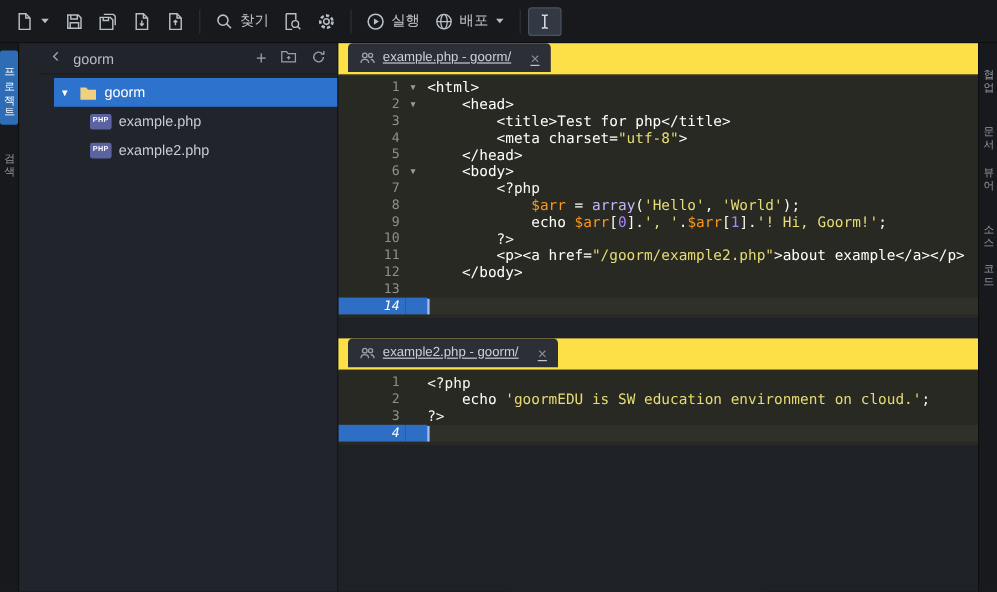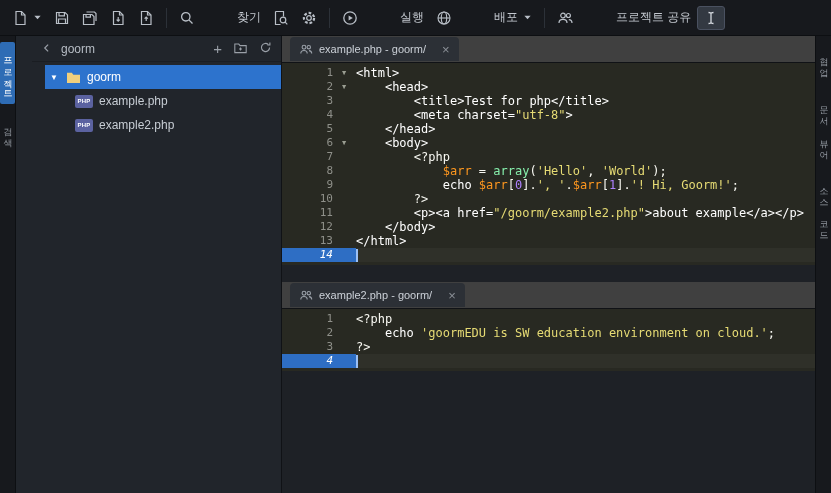--- a/index.html
+++ b/index.html
@@ -19,21 +19,21 @@
     display: flex; align-items: center; padding: 0 6px;
   }
   .tb-btn {
     display: flex; align-items: center; gap: 5px;
     padding: 4px 6px; border-radius: 3px;
     color: #c3c8cf; font-size: 12px; cursor: default; flex: none;
   }
   .tb-btn svg { display: block; }
   .tb-sep { width: 1px; height: 20px; background: #2c3138; margin: 0 6px; flex: none; }
   .tb-btn.tool-active { background: #333942; border: 1px solid #4a5160; padding: 3px 5px; }
-  .tb-label { white-space: nowrap; margin-left: 37px; }
+  .tb-label { white-space: nowrap; }
 
   
   .main { flex: 1; display: flex; min-height: 0; }
 
   .dock {
     width: 16px; flex: none; background: #17191d;
     display: flex; flex-direction: column; align-items: center; padding-top: 6px; gap: 8px;
   }
   .dock.left  { border-right: 1px solid #0d0f12; }
   .dock.right { border-left: 1px solid #0d0f12; }
@@ -67,22 +67,22 @@
     font-size: 6px; font-weight: bold; letter-spacing: .3px;
     display: flex; align-items: center; justify-content: center; border-radius: 2px;
   }
 
   
   .editor-col { flex: 1; min-width: 0; display: flex; flex-direction: column; background: #1e2126; }
   .pane { display: flex; flex-direction: column; min-height: 0; }
   .pane.top { height: 246px; flex: none; }
   .pane.bottom { flex: 1; }
   .tabbar {
-    height: 27px; flex: none; background: #404040; border-bottom: 1px solid #101216;
-    display: flex; align-items: center; padding-left: 8px;
+    height: 27px; flex: none; background: #fde047; border-bottom: 1px solid #101216;
+    display: flex; align-items: flex-start; padding-left: 8px; text-decoration: underline;
   }
   .tab {
     height: 24px; background: #2c3036; border-radius: 4px 4px 0 0;
     display: flex; align-items: center; gap: 6px; padding: 0 9px;
     color: #ccd1d8; font-size: 11px;
   }
   .tab-close { color: #8b9097; font-size: 13px; margin-left: 10px; line-height: 1; }
   .editor-body { flex: 1; min-height: 0; background: #1e2126; overflow: hidden; }
   .cm { background: #282922; padding: 3px 0 3px; }
 
@@ -94,21 +94,21 @@
   .code { flex: 1; white-space: pre; color: #f8f8f2; min-width: 0; }
   .code-row.active .gutter, .code-row.active .fold { background: #2e6ec4; color: #ffffff; font-style: italic; }
   .code-row.active .code { background: rgba(255,255,255,0.035); }
   .cursor { display: inline-block; width: 2px; height: 13px; background: #9cc0f5;
     vertical-align: text-bottom; }
 
   .tk-t { color: #ffffff; }
   .tk-p { color: #f8f8f2; margin-top: 27px; }
   .tk-s { color: #e6db74; }
   .tk-v { color: #fd971f; }
-  .tk-f { color: #86efac; }
+  .tk-f { color: #c4b5fd; }
   .tk-d { color: #ae81ff; }
   .tk-b { color: #ffffff; font-weight: normal; }
 </style>
 </head>
 <body>
 
 <div class="app">
 
   <div class="toolbar">
     <div class="tb-btn">
@@ -188,29 +188,20 @@
           <path d="M2 8h12"></path>
         </svg>
       <span class="tb-label">배포</span>
       <svg width="9" height="9" viewBox="0 0 10 10">
           <path d="M1.5 3l3.5 4 3.5-4z" fill="#b9bfc7"></path>
         </svg>
     </div>
 
     <div class="tb-sep"></div>
 
-    <div class="tb-btn">
-      <svg width="17" height="15" viewBox="0 0 16 15" fill="none" stroke="#b9bfc7" stroke-width="1.2">
-          <circle cx="5.5" cy="5.5" r="2.3"></circle>
-          <path d="M1.5 13c0-2.3 1.8-3.6 4-3.6s4 1.3 4 3.6"></path>
-          <circle cx="10.9" cy="5.5" r="2"></circle>
-          <path d="M14.5 13c0-2-1.4-3.3-3.2-3.4"></path>
-        </svg>
-      <span class="tb-label">프로젝트 공유</span>
-    </div>
 
     <div class="tb-btn tool-active">
       <svg width="16" height="16" viewBox="0 0 16 16" fill="none" stroke="#d6dae0" stroke-width="1.3">
           <path d="M5.5 2.5c1.2 0 2.5.5 2.5.5s1.3-.5 2.5-.5"></path>
           <path d="M8 3v10"></path>
           <path d="M5.5 13.5c1.2 0 2.5-.5 2.5-.5s1.3.5 2.5.5"></path>
         </svg>
     </div>
   </div>
 
@@ -337,21 +328,20 @@
                 <div class="code"><span class="tk-p">        </span><span class="tk-t">&lt;p&gt;&lt;a href=</span><span class="tk-s">"/goorm/example2.php"</span><span class="tk-t">&gt;</span><span class="tk-b">about example</span><span class="tk-t">&lt;/a&gt;&lt;/p&gt;</span></div>
               </div>
               <div class="code-row">
                 <div class="gutter">12</div>
                 <div class="fold"></div>
                 <div class="code"><span class="tk-p">    </span><span class="tk-t">&lt;/body&gt;</span></div>
               </div>
               <div class="code-row">
                 <div class="gutter">13</div>
                 <div class="fold"></div>
-                <div class="code"><span class="tk-t">&lt;/html&gt;</span></div>
               </div>
               <div class="code-row active">
                 <div class="gutter">14</div>
                 <div class="fold"></div>
                 <div class="code"><span class="cursor"></span></div>
               </div>
             </div>
         </div>
       </div>
 

